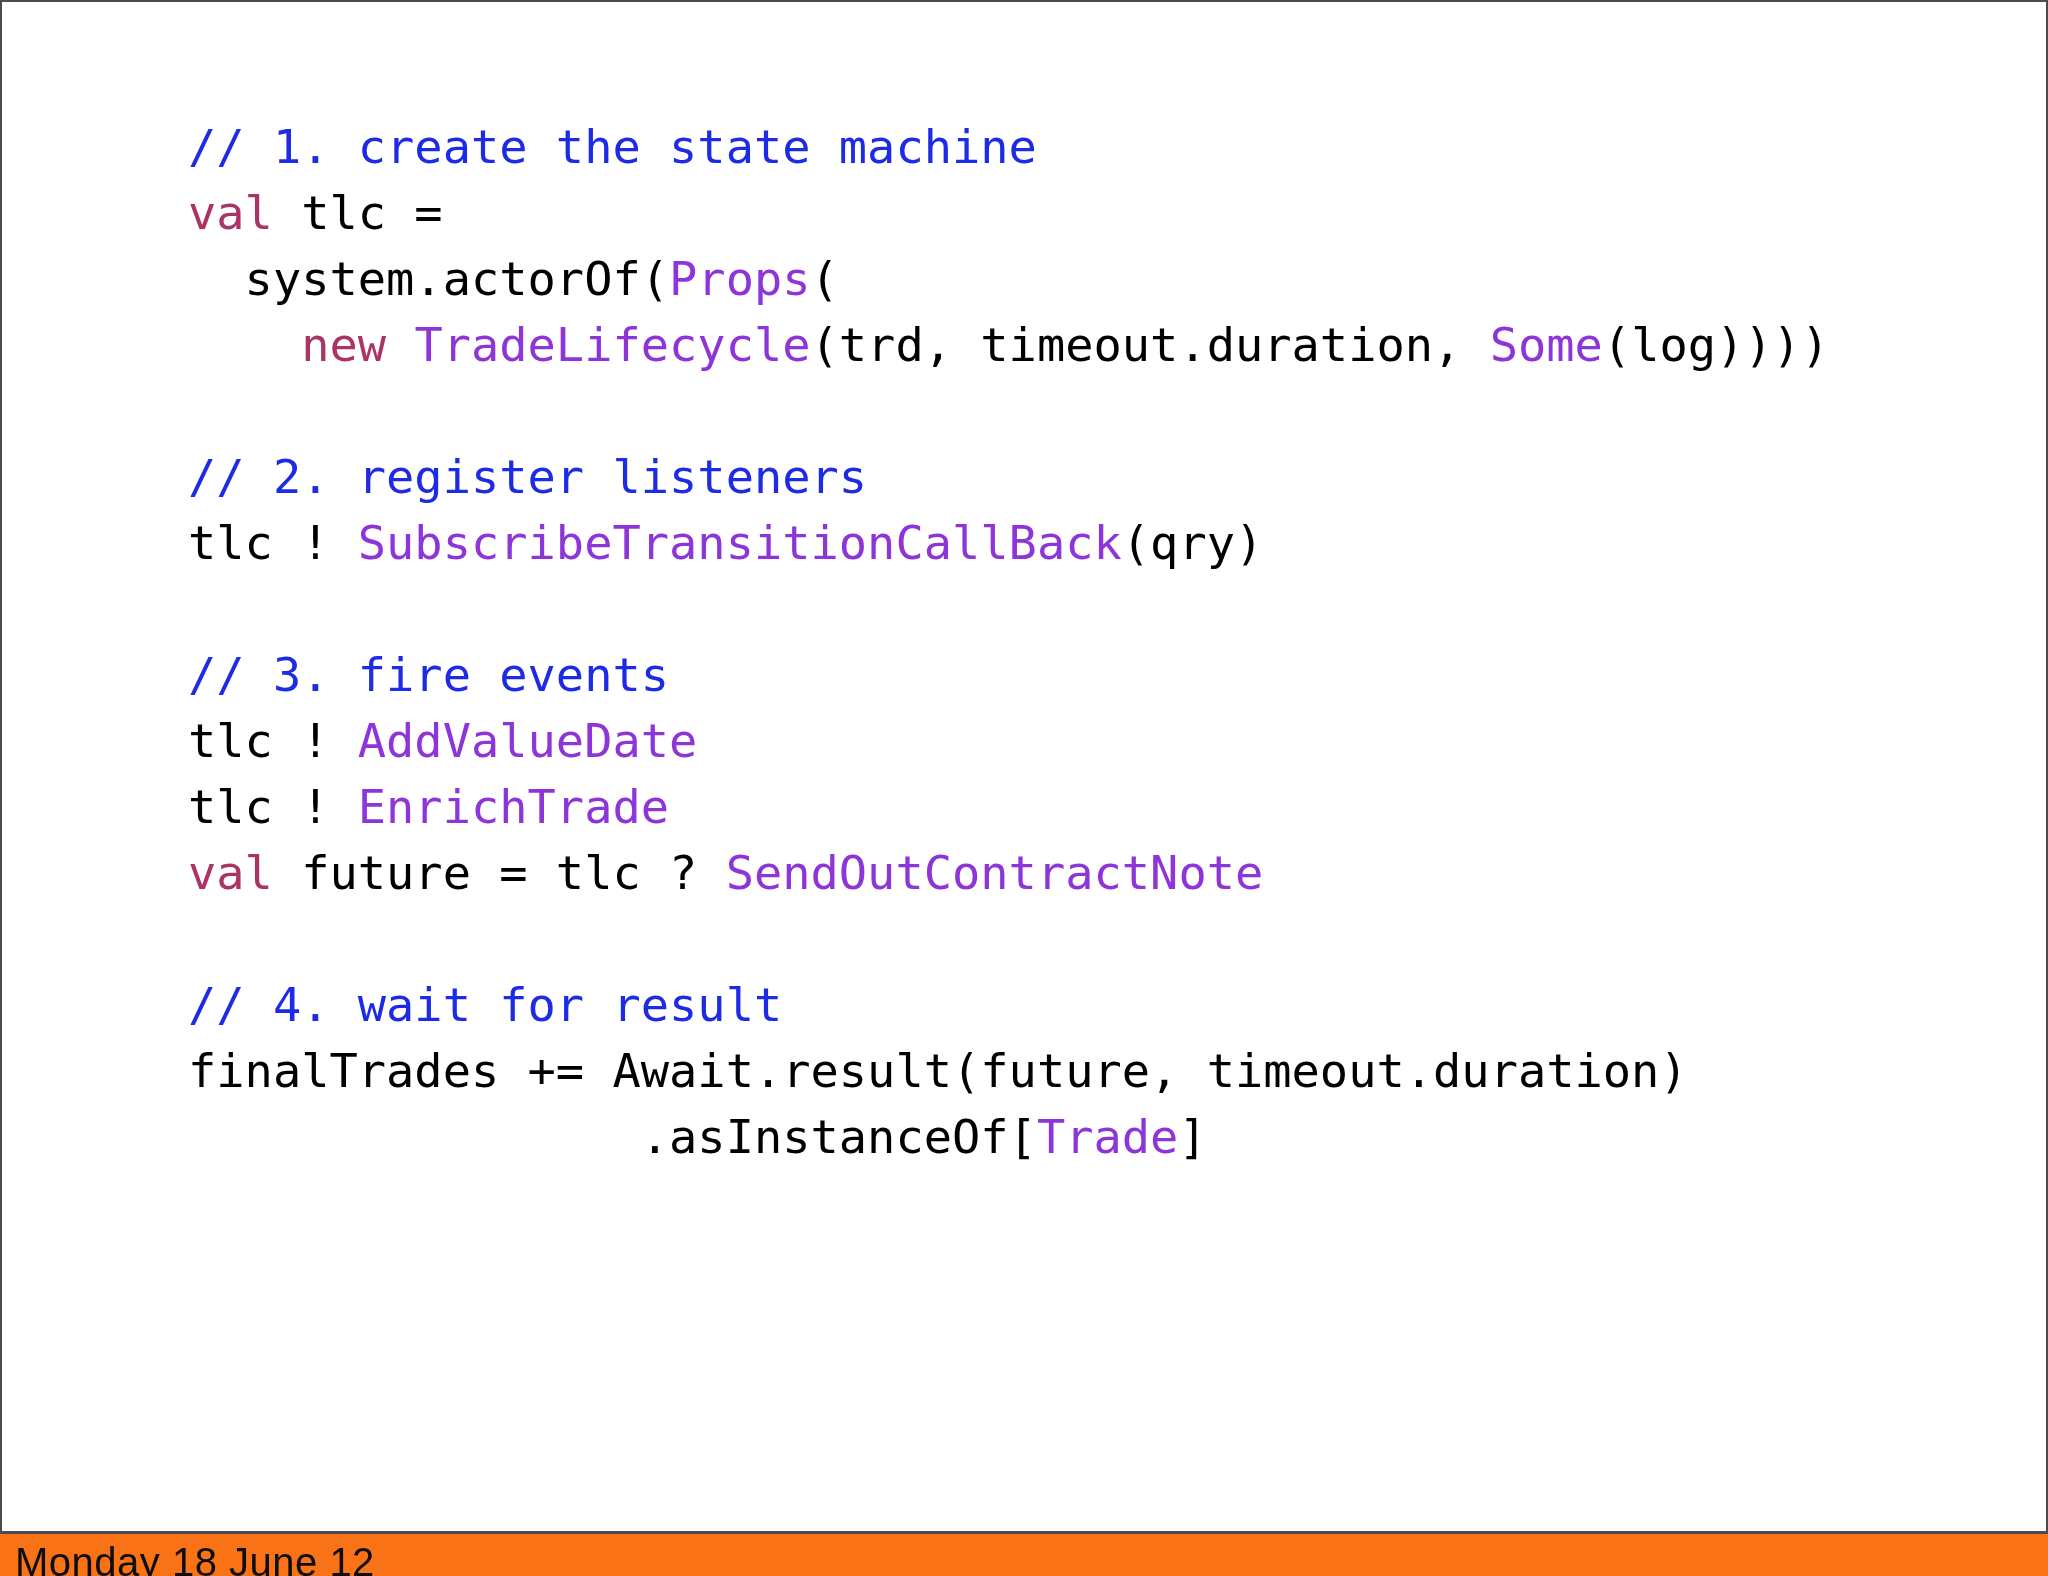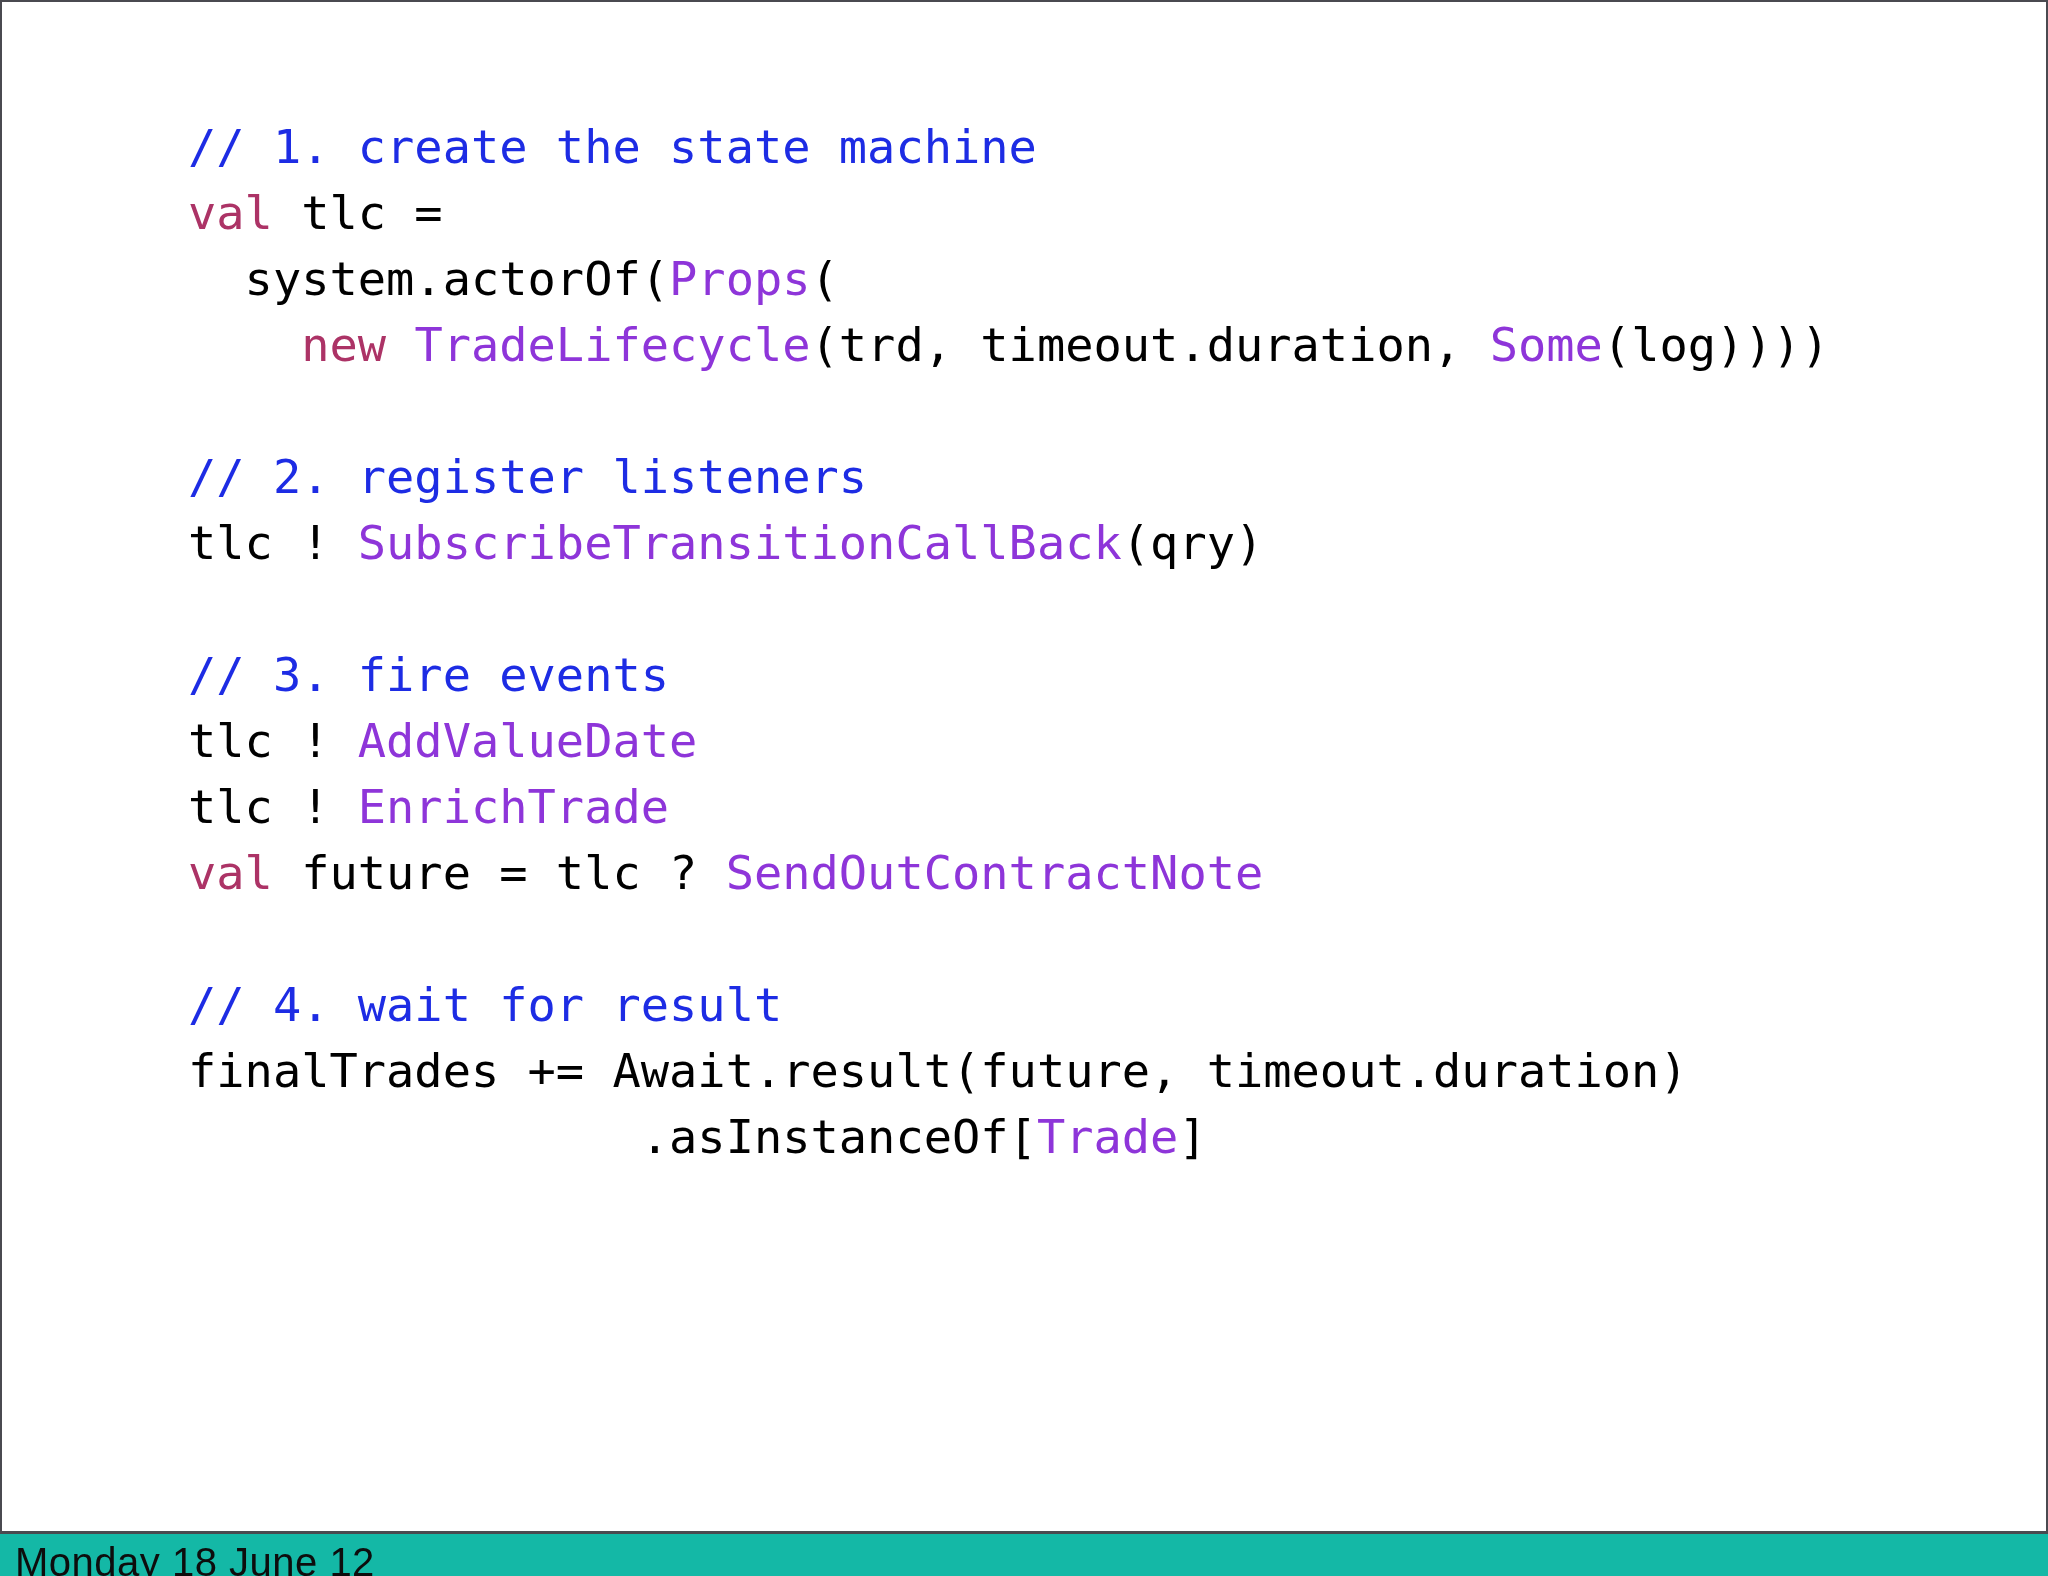--- a/index.html
+++ b/index.html
@@ -4,21 +4,21 @@
 <style>
   html, body {
     margin: 0;
     padding: 0;
     background: #ffffff;
   }
   .page {
     position: relative;
     width: 2048px;
     height: 1576px;
-    background: #14b8a6;
+    background: #f97316;
     overflow: hidden;
     font-family: "Liberation Sans", sans-serif;
   }
   .slide {
     position: absolute;
     left: 0;
     top: 0;
     box-sizing: border-box;
     width: 2048px;
     height: 1534px;

